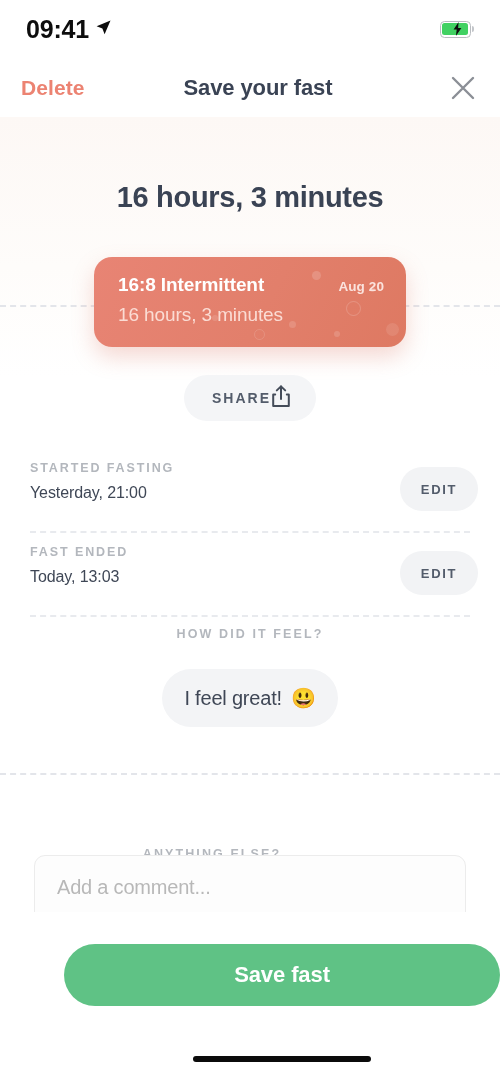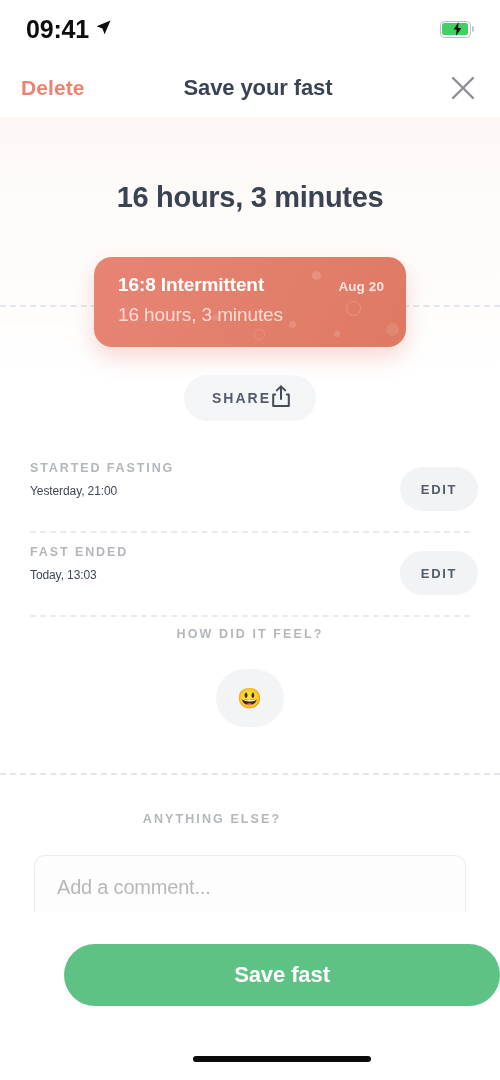--- a/index.html
+++ b/index.html
@@ -146,21 +146,21 @@
   .rows { position:absolute; top:330px; left:0; width:500px; }
   .row {
     position:relative; height:84px; padding:14px 0 0 30px;
   }
   .row-label {
     font-size:12.5px; font-weight:bold; color:#b3b7bd;
     letter-spacing:1.9px; text-transform:uppercase;
   }
   .row-value {
     margin-top:9px;
-    font-size:12px; color:#3f4756; letter-spacing:-0.1px;
+    font-size:16px; color:#3f4756; letter-spacing:-0.1px;
   }
   .edit-btn {
     position:absolute; right:22px; top:20px;
     width:78px; height:44px;
     background:#f2f3f5; border:none; border-radius:22px;
     font-size:13px; font-weight:bold; color:#535c6b; letter-spacing:1.7px;
     cursor:pointer;
     font-family:"Liberation Sans", sans-serif;
   }
 
@@ -174,21 +174,21 @@
     height:58px; padding:0 22px;
     display:flex; align-items:center; gap:9px;
     background:#f3f4f6; border:none; border-radius:29px;
     font-size:20px; color:#3f4756; letter-spacing:-0.2px;
     cursor:pointer;
     font-family:"Liberation Sans", sans-serif;
   }
   .feel-emoji { font-size:20px; }
 
   
-  .anything { position:absolute; top:695px; left:0; width:424px; text-align:center; }
+  .anything { position:absolute; top:730px; left:0; width:424px; text-align:center; }
   .comment-box {
     position:absolute; top:738px; left:34px;
     width:432px; height:92px;
     background:#fdfdfd;
     border:1.5px solid #ececec;
     border-radius:11px;
     padding:20px 22px;
     font-size:20px; color:#b8b8b8; letter-spacing:-0.2px;
     font-family:"Liberation Sans", sans-serif;
     resize:none; outline:none;
@@ -300,20 +300,21 @@
         <div class="row-value">Today, 13:03</div>
         <button class="edit-btn">EDIT</button>
       </div>
       <div class="dash-inset" style="top:168px;"></div>
     </div>
 
     <div class="feel">
       <div class="section-label">HOW DID IT FEEL?</div>
       <div class="feel-row">
         <button class="feel-btn">
+          <span>I feel great!</span>
           <span class="feel-emoji">😃</span>
         </button>
       </div>
     </div>
 
     <div class="dash-full" style="top:656px;"></div>
 
     <div class="anything">
       <div class="section-label">ANYTHING ELSE?</div>
     </div>

